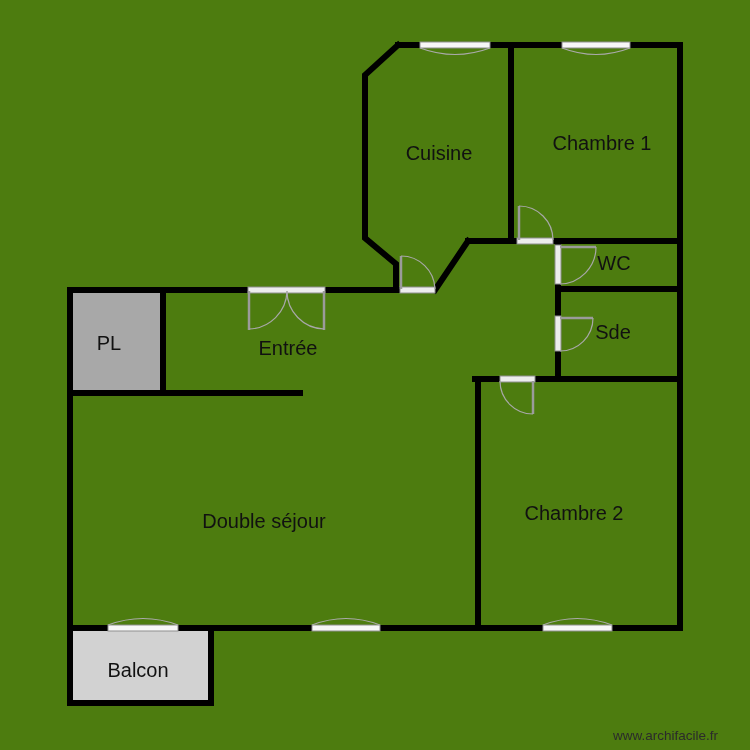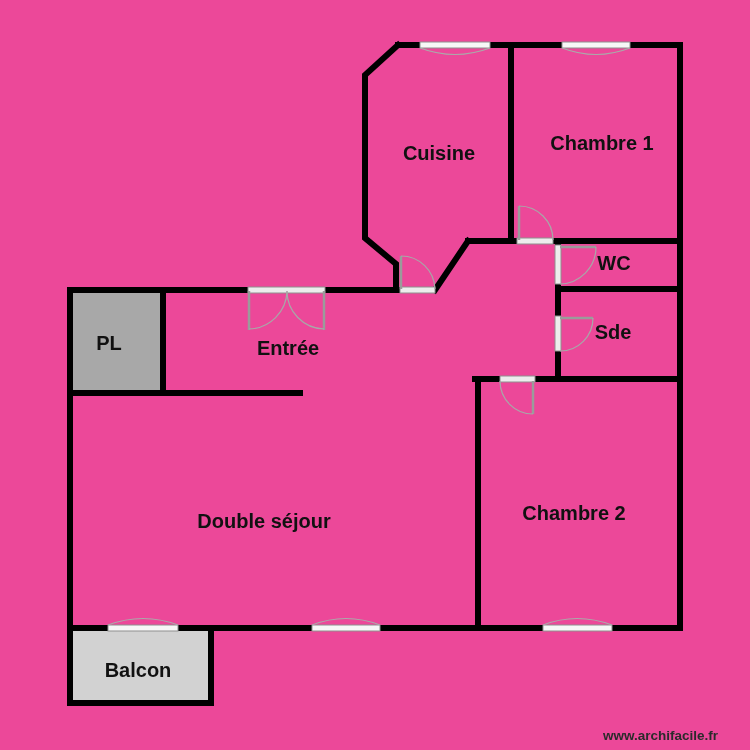--- a/index.html
+++ b/index.html
@@ -4,24 +4,23 @@
 <style>
   html, body {
     margin: 0;
     padding: 0;
     background: #ffffff;
   }
   .stage {
     position: relative;
     width: 750px;
     height: 750px;
-    background: #ec4899;
+    background: #4d7c0f;
     font-family: "Liberation Sans", sans-serif;
     overflow: hidden;
-    font-weight: bold;
   }
   svg { display: block; }
   .room-label {
     font-family: "Liberation Sans", sans-serif;
     font-size: 20px;
     fill: #111111;
   }
   .watermark {
     font-family: "Liberation Sans", sans-serif;
     font-size: 13.5px;

